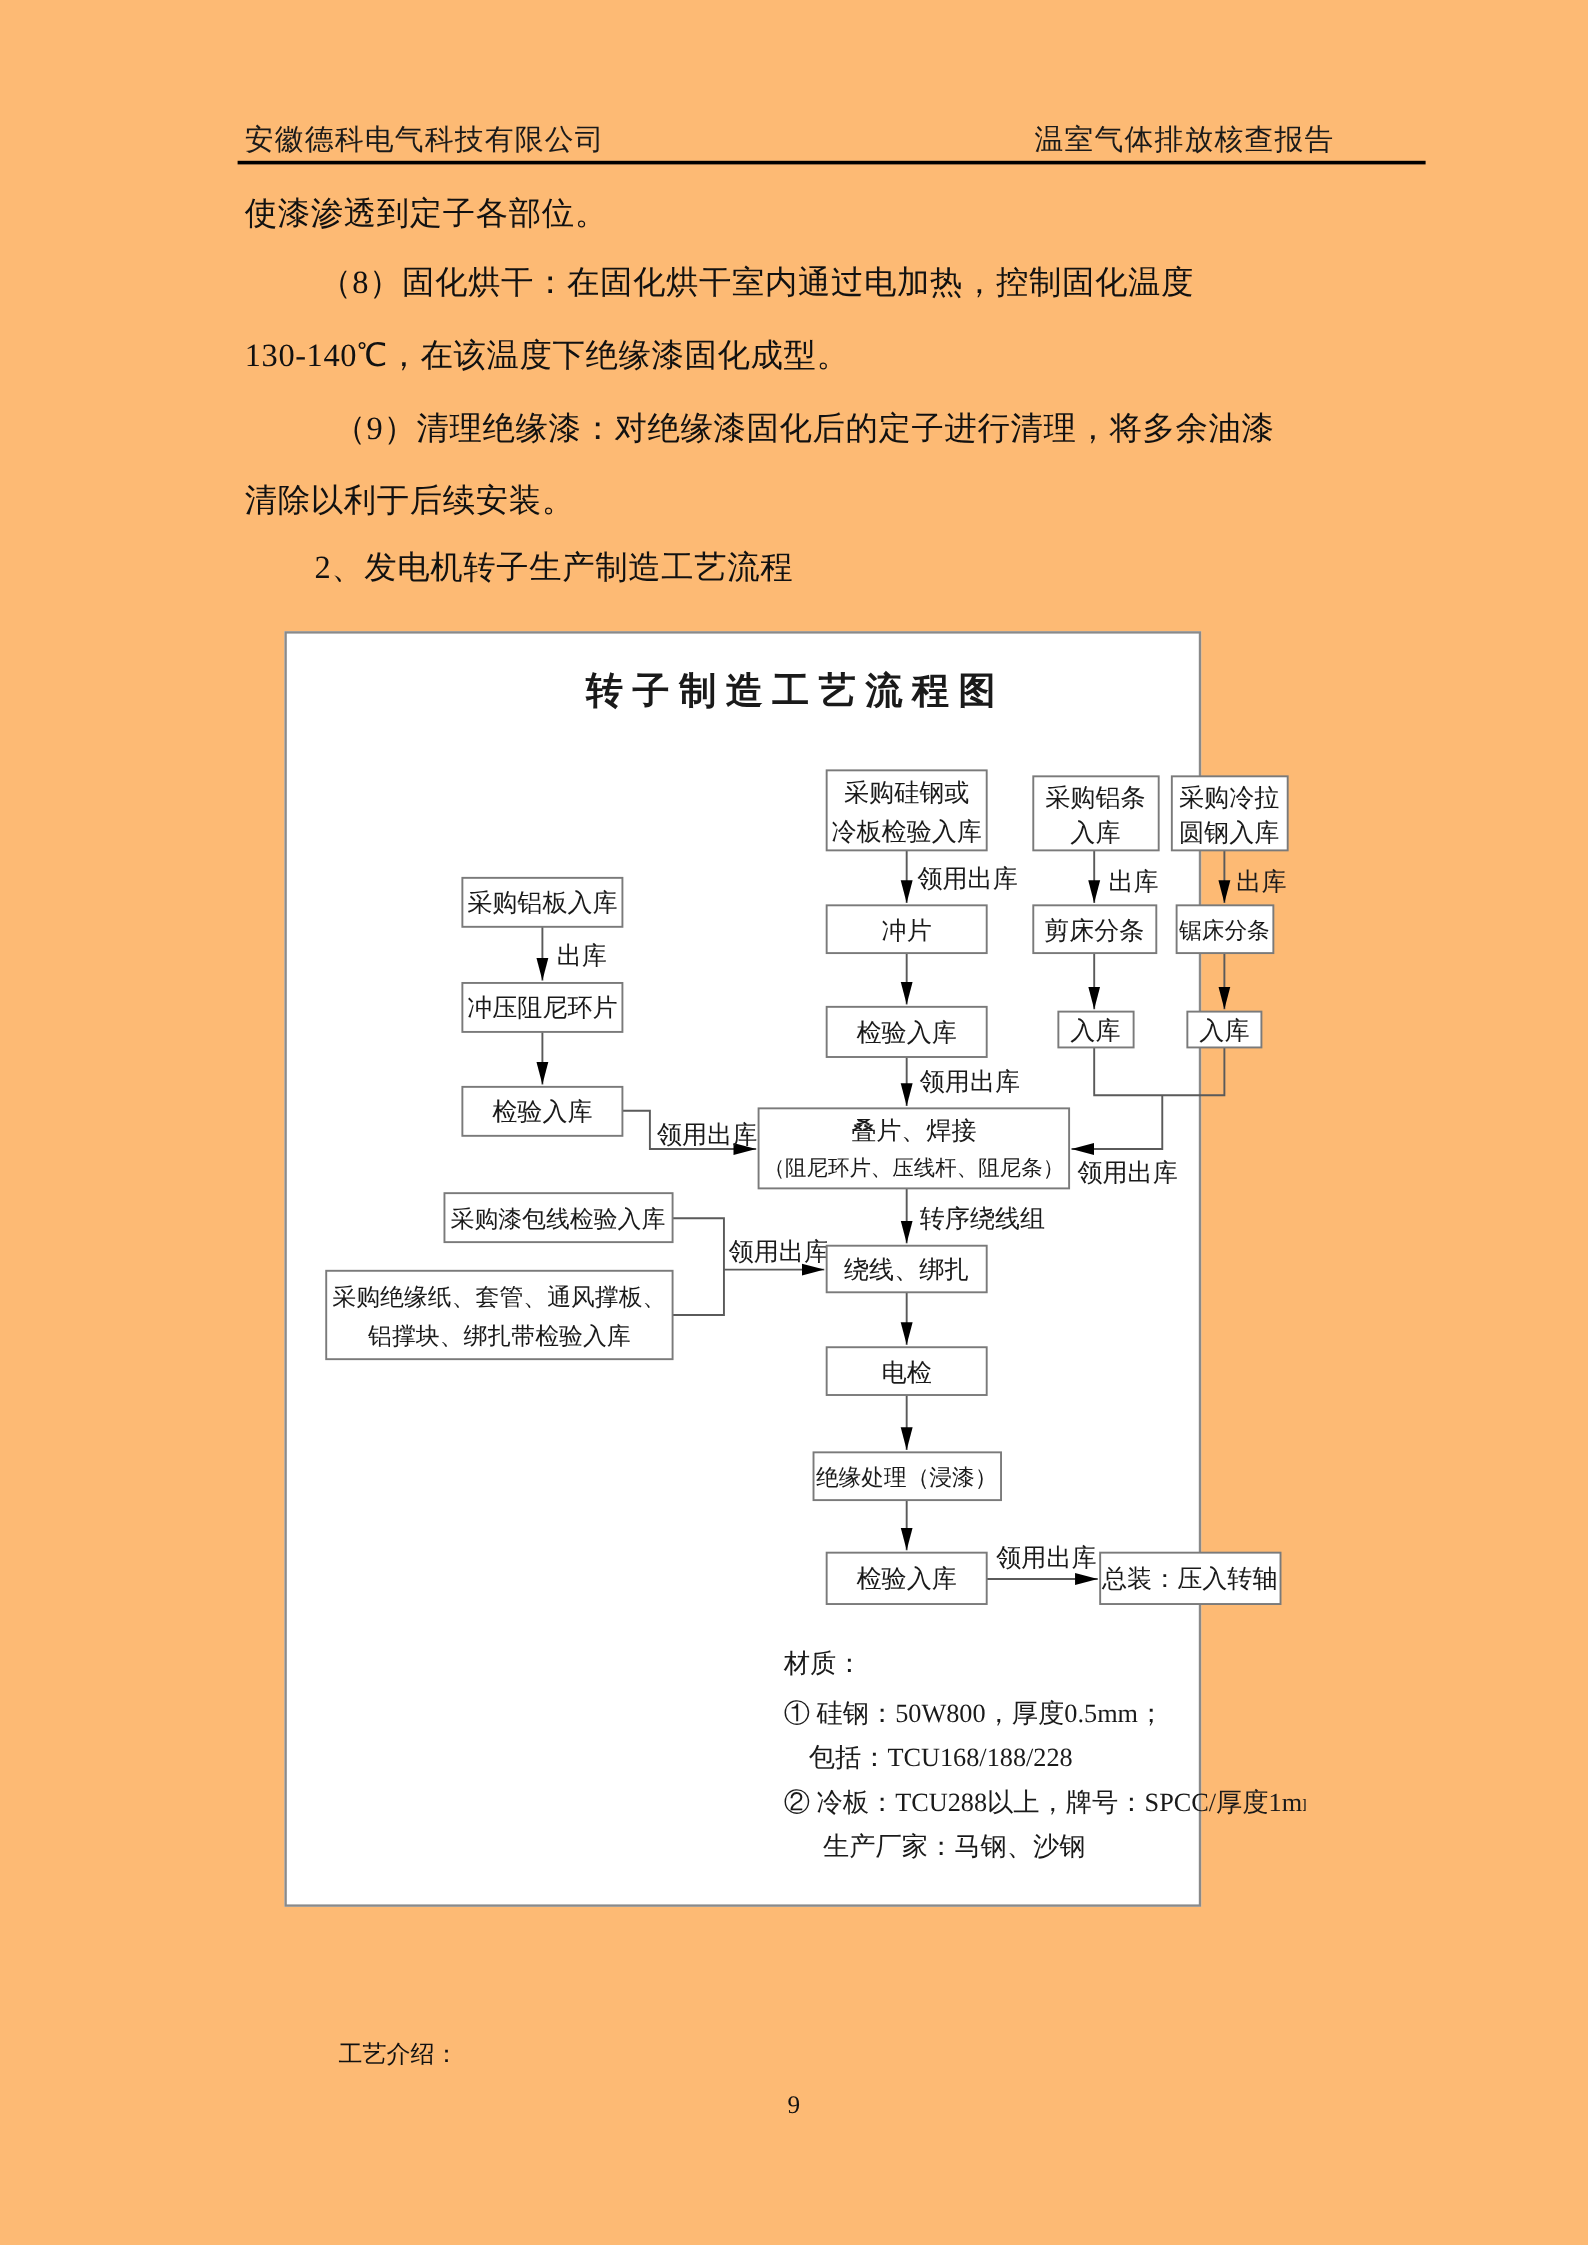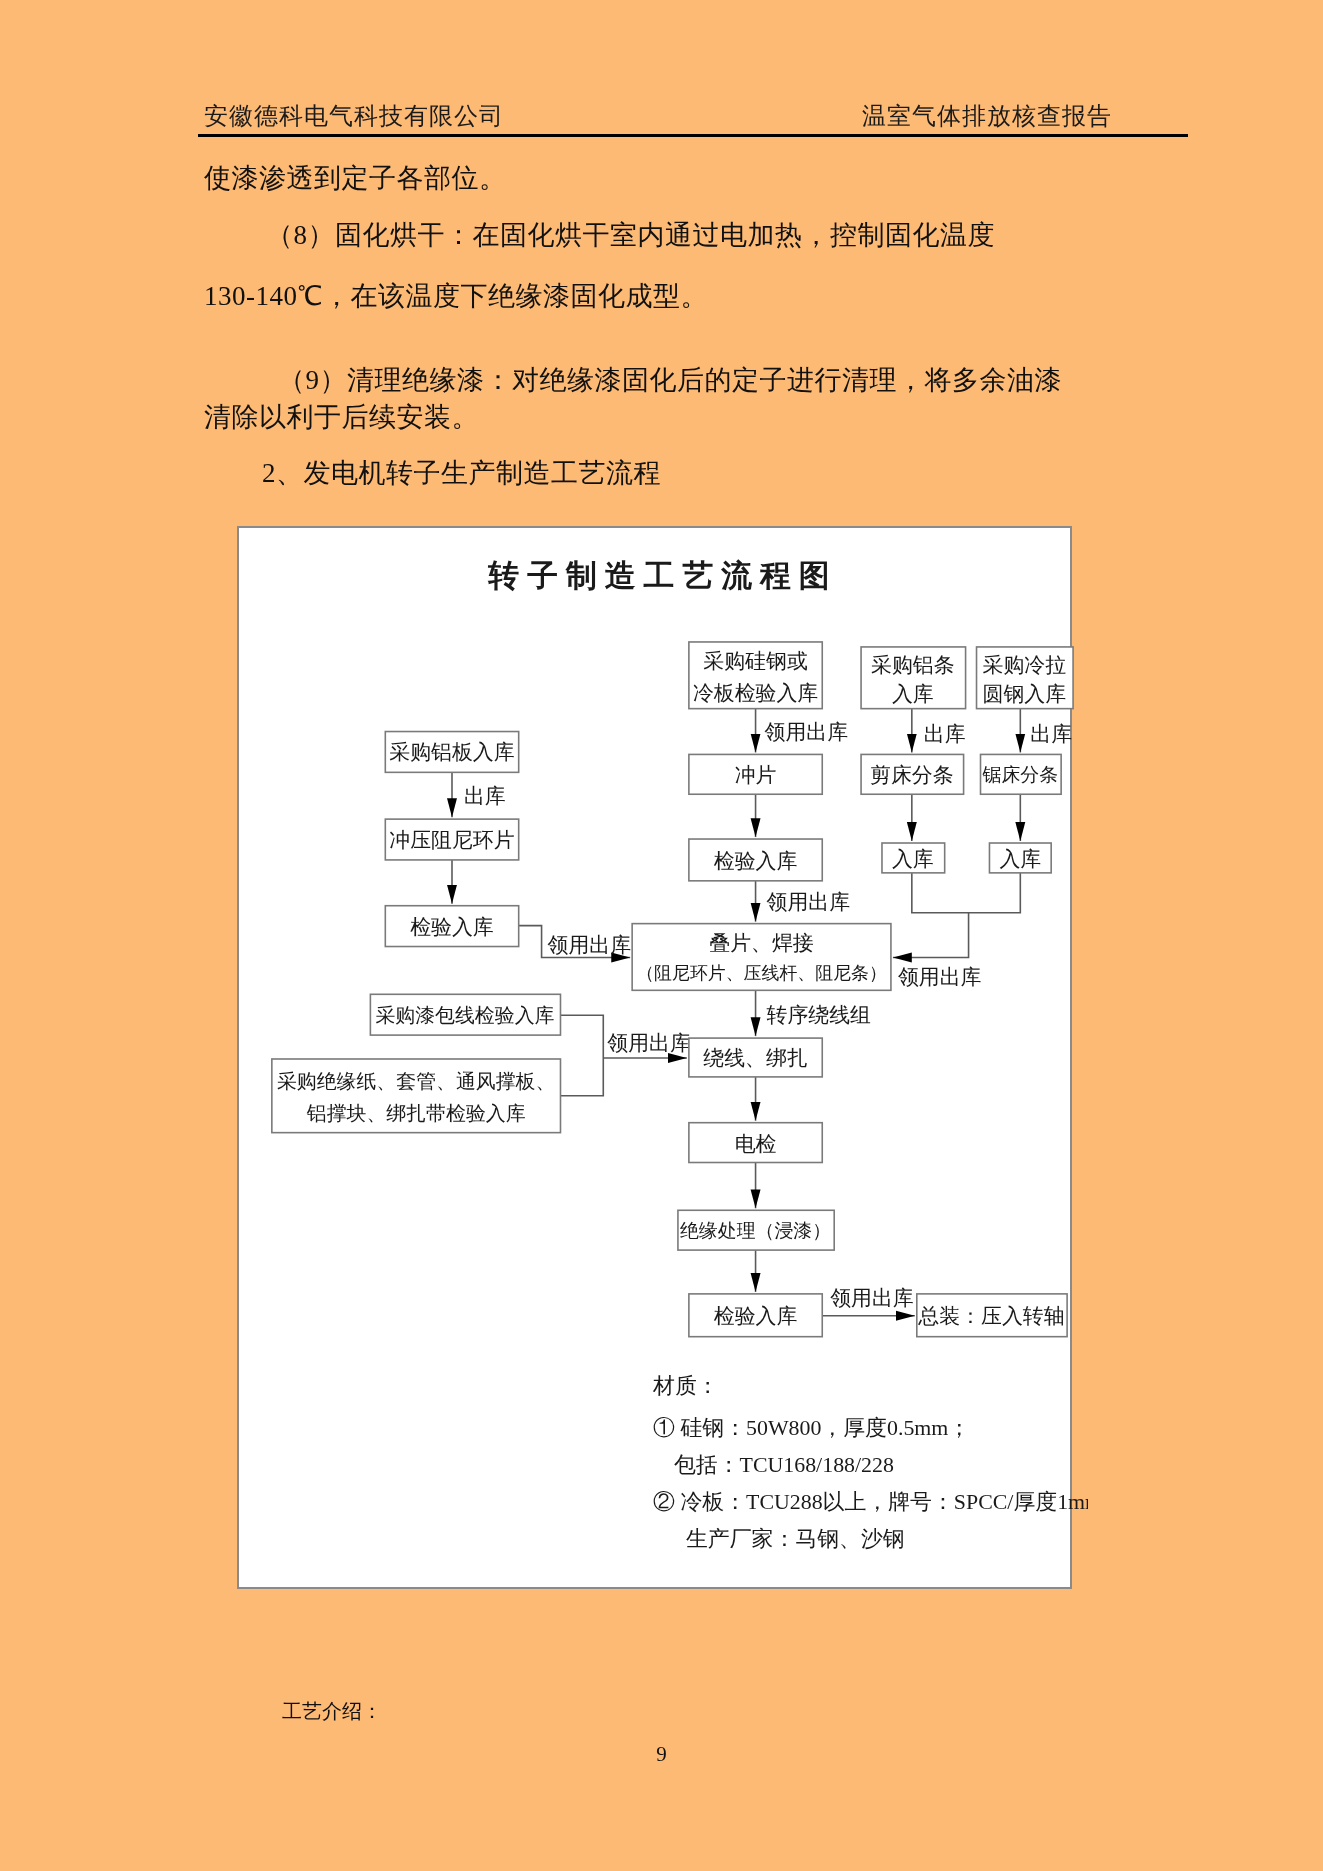--- a/index.html
+++ b/index.html
@@ -6,21 +6,21 @@
   .page{
     position:relative;width:1323px;height:1871px;background:#fdba74;
     font-family:"Liberation Serif", serif;color:#111;overflow:hidden;margin:0 auto;
   }
   .hdr-text{position:absolute;top:100px;font-size:24px;color:#1a1a1a;letter-spacing:1px;}
   .hdr-left{left:204px;}
   .hdr-right{right:211px;}
   .hdr-rule{position:absolute;left:198px;top:134px;width:990px;height:3px;background:#000;}
   .para{position:absolute;font-size:27px;line-height:30px;color:#111;white-space:nowrap;letter-spacing:0.5px;}
   .figure-frame{
-    position:absolute;left:237px;top:526px;width:835px;height:1063px;
+    position:absolute;left:237px;top:526px;width:764px;height:1063px;
     border:2px solid #8a8a8a;box-sizing:border-box;background:#fff;
   }
   svg text{font-family:"Liberation Serif", serif;fill:#1a1a1a;}
   .fc-title{font-size:31px;font-weight:bold;letter-spacing:8px;}
   .node-box{fill:#ffffff;stroke:#7a7a7a;stroke-width:1.6;}
   .flow-line{stroke:#5a5a5a;stroke-width:1.6;fill:none;}
   .node-label{font-size:21px;}
   .node-label-sm{font-size:18px;}
   .node-label-md{font-size:19px;}
   .node-label-en{font-size:20px;}
@@ -36,21 +36,21 @@
 
 <div class="page">
 
   <span class="hdr-text hdr-left">安徽德科电气科技有限公司</span>
   <span class="hdr-text hdr-right">温室气体排放核查报告</span>
   <div class="hdr-rule"></div>
 
   <div class="para" style="left:204px;top:163px;">使漆渗透到定子各部位。</div>
   <div class="para" style="left:266px;top:220px;">（8）固化烘干：在固化烘干室内通过电加热，控制固化温度</div>
   <div class="para" style="left:204px;top:281px;">130-140℃，在该温度下绝缘漆固化成型。</div>
-  <div class="para" style="left:278px;top:342px;margin-top:23px;">（9）清理绝缘漆：对绝缘漆固化后的定子进行清理，将多余油漆</div>
+  <div class="para" style="left:278px;top:342px;">（9）清理绝缘漆：对绝缘漆固化后的定子进行清理，将多余油漆</div>
   <div class="para" style="left:204px;top:402px;">清除以利于后续安装。</div>
   <div class="para" style="left:262px;top:458px;">2、发电机转子生产制造工艺流程</div>
 
   <div class="figure-frame">
     <svg width="849" height="1059" viewBox="0 0 853 1063">
       <defs>
         <marker id="arr" viewBox="0 0 20 12" refX="19" refY="6" markerWidth="20" markerHeight="12" markerUnits="userSpaceOnUse" orient="auto">
           <path d="M0,1 L19,6 L0,11 z" fill="#000"></path>
         </marker>
       </defs>

